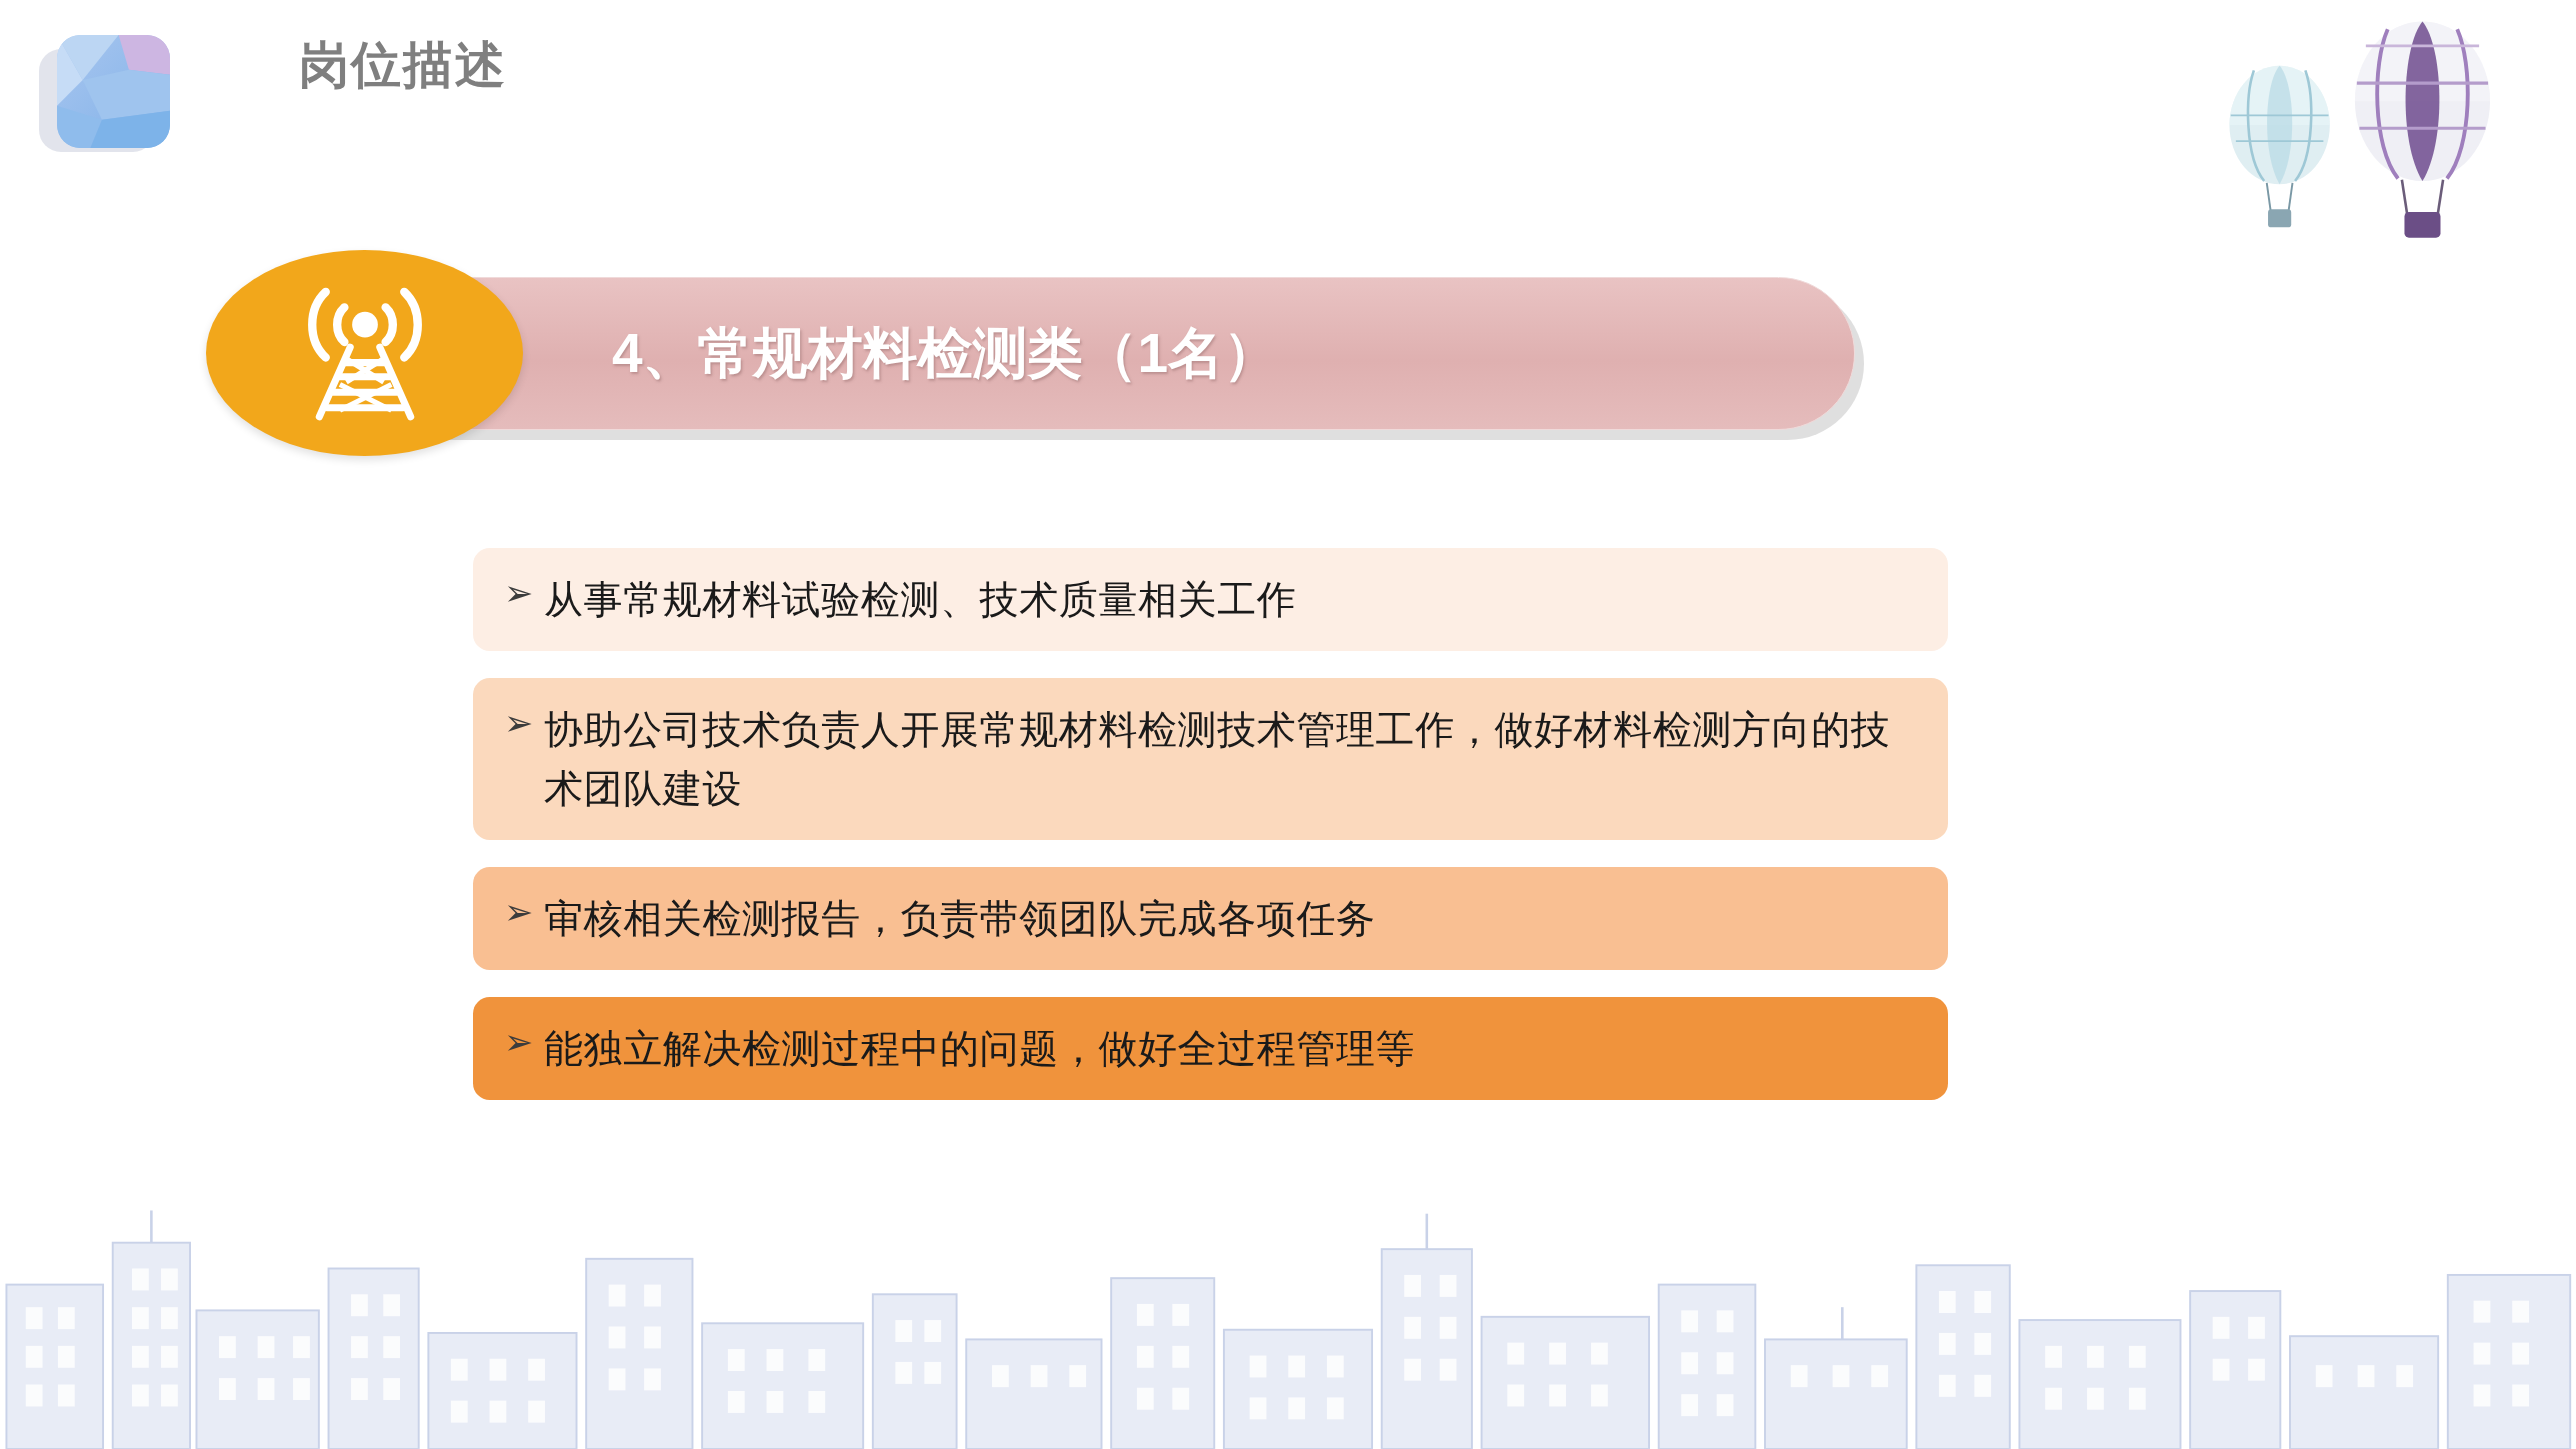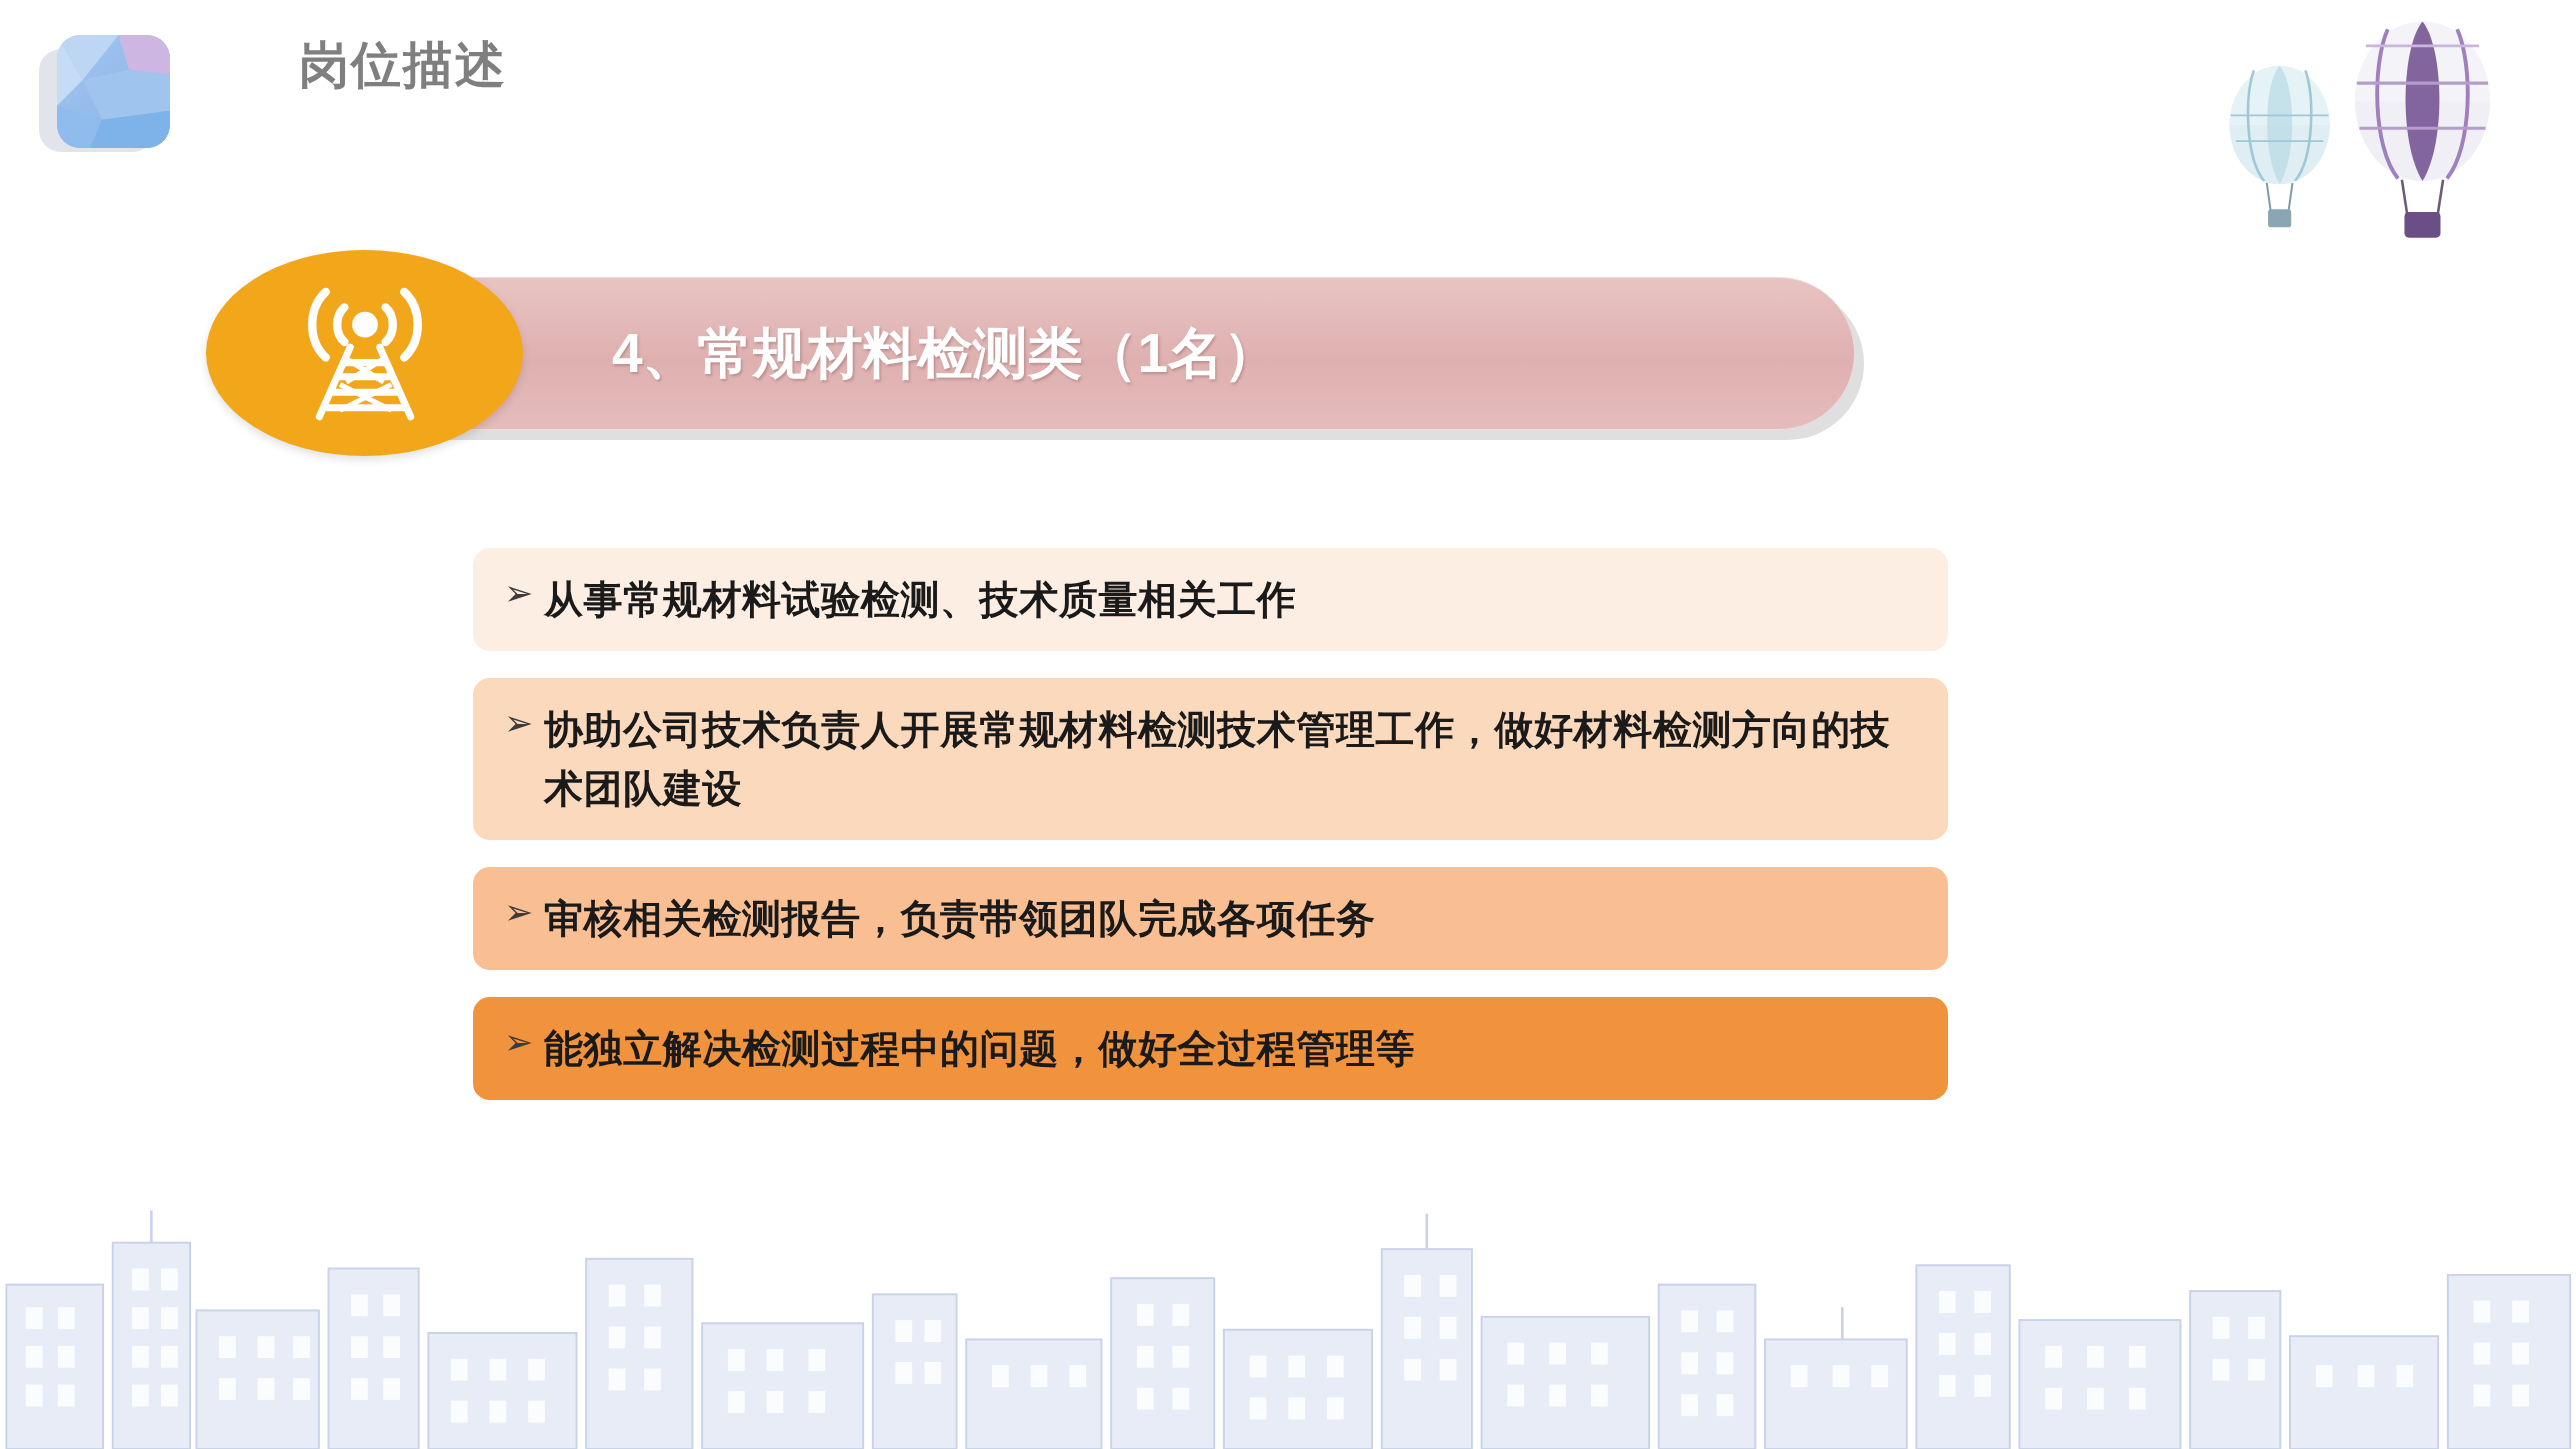--- a/index.html
+++ b/index.html
@@ -153,21 +153,21 @@
     font-size: 35px;
     line-height: 45px;
     color: #3c3c3c;
     font-weight: bold;
     text-align: left;
   }
   .bullet-text {
     flex: 1 1 auto;
     font-size: 39px;
     line-height: 59px;
-    font-weight: bold;
+    font-weight: normal;
     color: #1a1a1a;
     letter-spacing: 0.6px;
   }
   .row-0 { background: #fdeee4; }
   .row-1 { background: #fbd9bd; }
   .row-2 { background: #f9bf92; }
   .row-3 { background: #f0933c; }
 </style>
 </head>
 <body>

